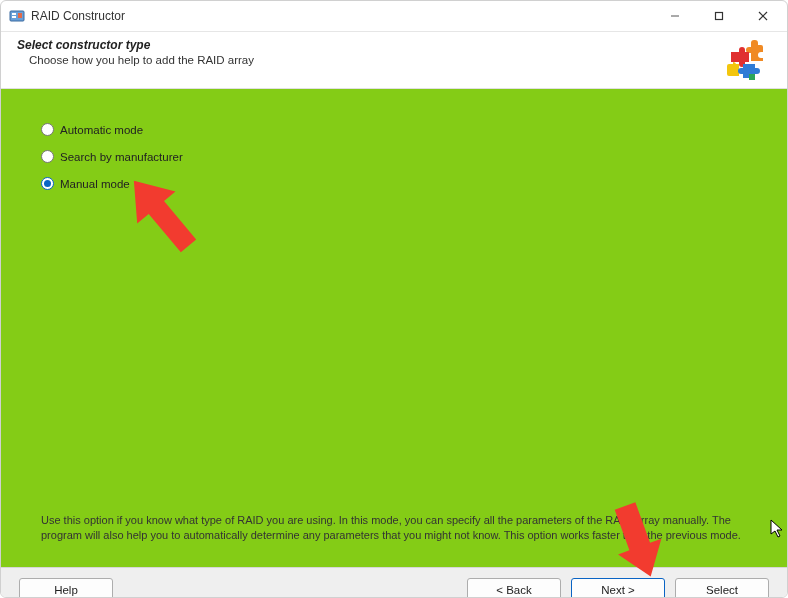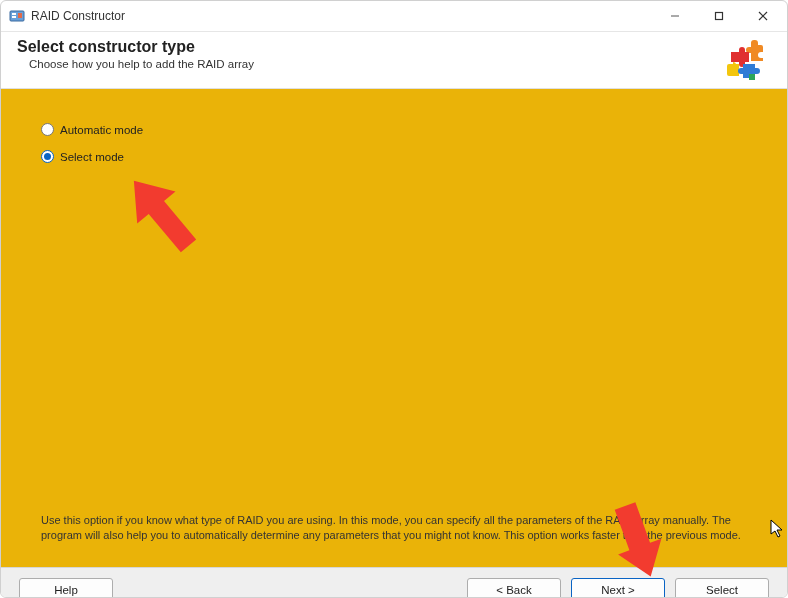--- a/index.html
+++ b/index.html
@@ -59,37 +59,38 @@
   .header {
     padding: 6px 16px 8px 16px;
     border-bottom: 1px solid #e0e0e0;
     display: flex;
     align-items: flex-start;
     background: #fff;
   }
   .header-text { flex: 1; }
   .header-title {
     font-weight: bold;
-    font-size: 16px;
+    font-size: 12px;
     margin-bottom: 2px;
+    font-style: italic;
   }
   .header-sub {
     font-size: 11.5px;
     color: #333;
     padding-left: 12px;
   }
   .header-icon {
     width: 46px; height: 42px;
     margin-left: 8px;
   }
 
   
   .body {
     flex: 1;
-    background: #eab308;
+    background: #84cc16;
     position: relative;
     padding: 34px 16px 0 40px;
     box-sizing: border-box;
     display: flex;
     flex-direction: column;
   }
   .radio-group {
     display: flex;
     flex-direction: column;
     gap: 14px;
@@ -231,23 +232,27 @@
     </div>
   </div>
 
   <div class="body">
 
     <div class="radio-group">
       <label class="radio-item">
         <span class="radio-circle"></span>
         <span>Automatic mode</span>
       </label>
+      <label class="radio-item">
+        <span class="radio-circle"></span>
+        <span>Search by manufacturer</span>
+      </label>
       <label class="radio-item selected">
         <span class="radio-circle"></span>
-        <span>Select mode</span>
+        <span>Manual mode</span>
       </label>
     </div>
 
     <div class="arrow" style="left:120px; top:80px;">
       <svg width="90" height="100" viewBox="0 0 90 100">
         <polygon points="5,5 45,5 45,0 0,15 30,55 35,40 55,70 85,95 50,55 35,30" fill="#f23b2f" opacity="0"></polygon>
         <g transform="rotate(-40 45 50)">
           <polygon points="45,0 70,35 55,35 55,85 35,85 35,35 20,35" fill="#f23b2f"></polygon>
         </g>
       </svg>

